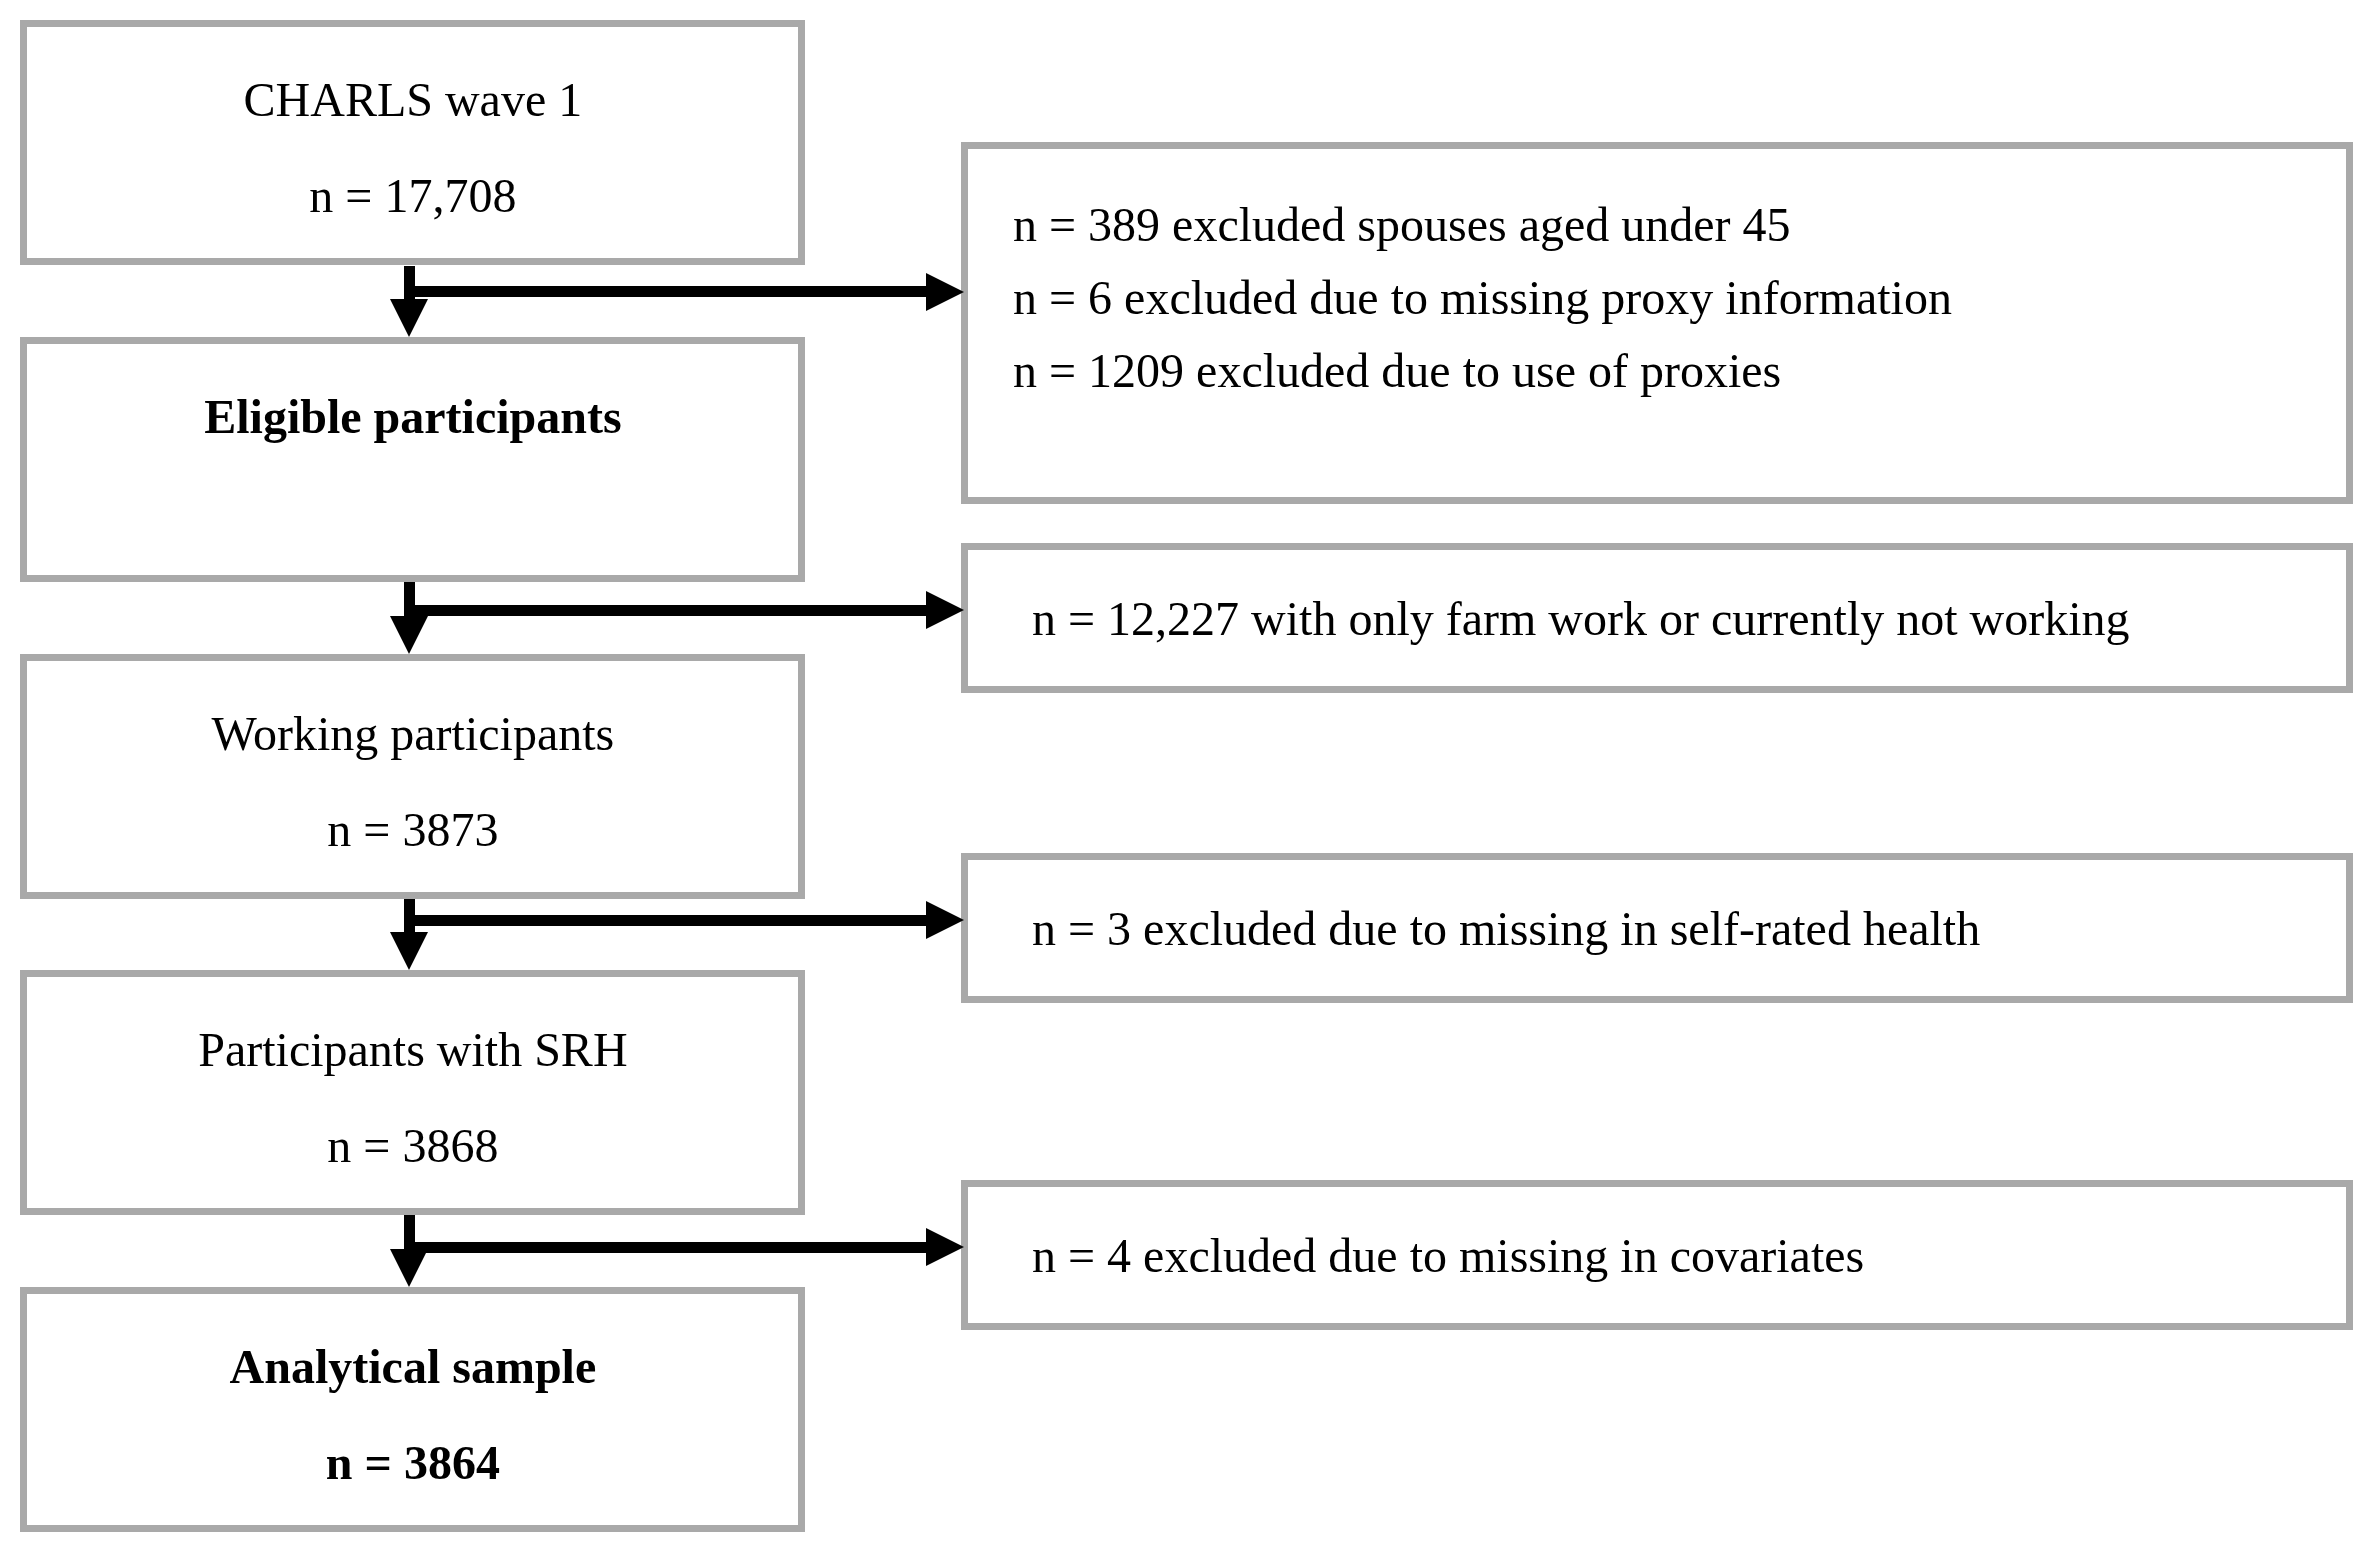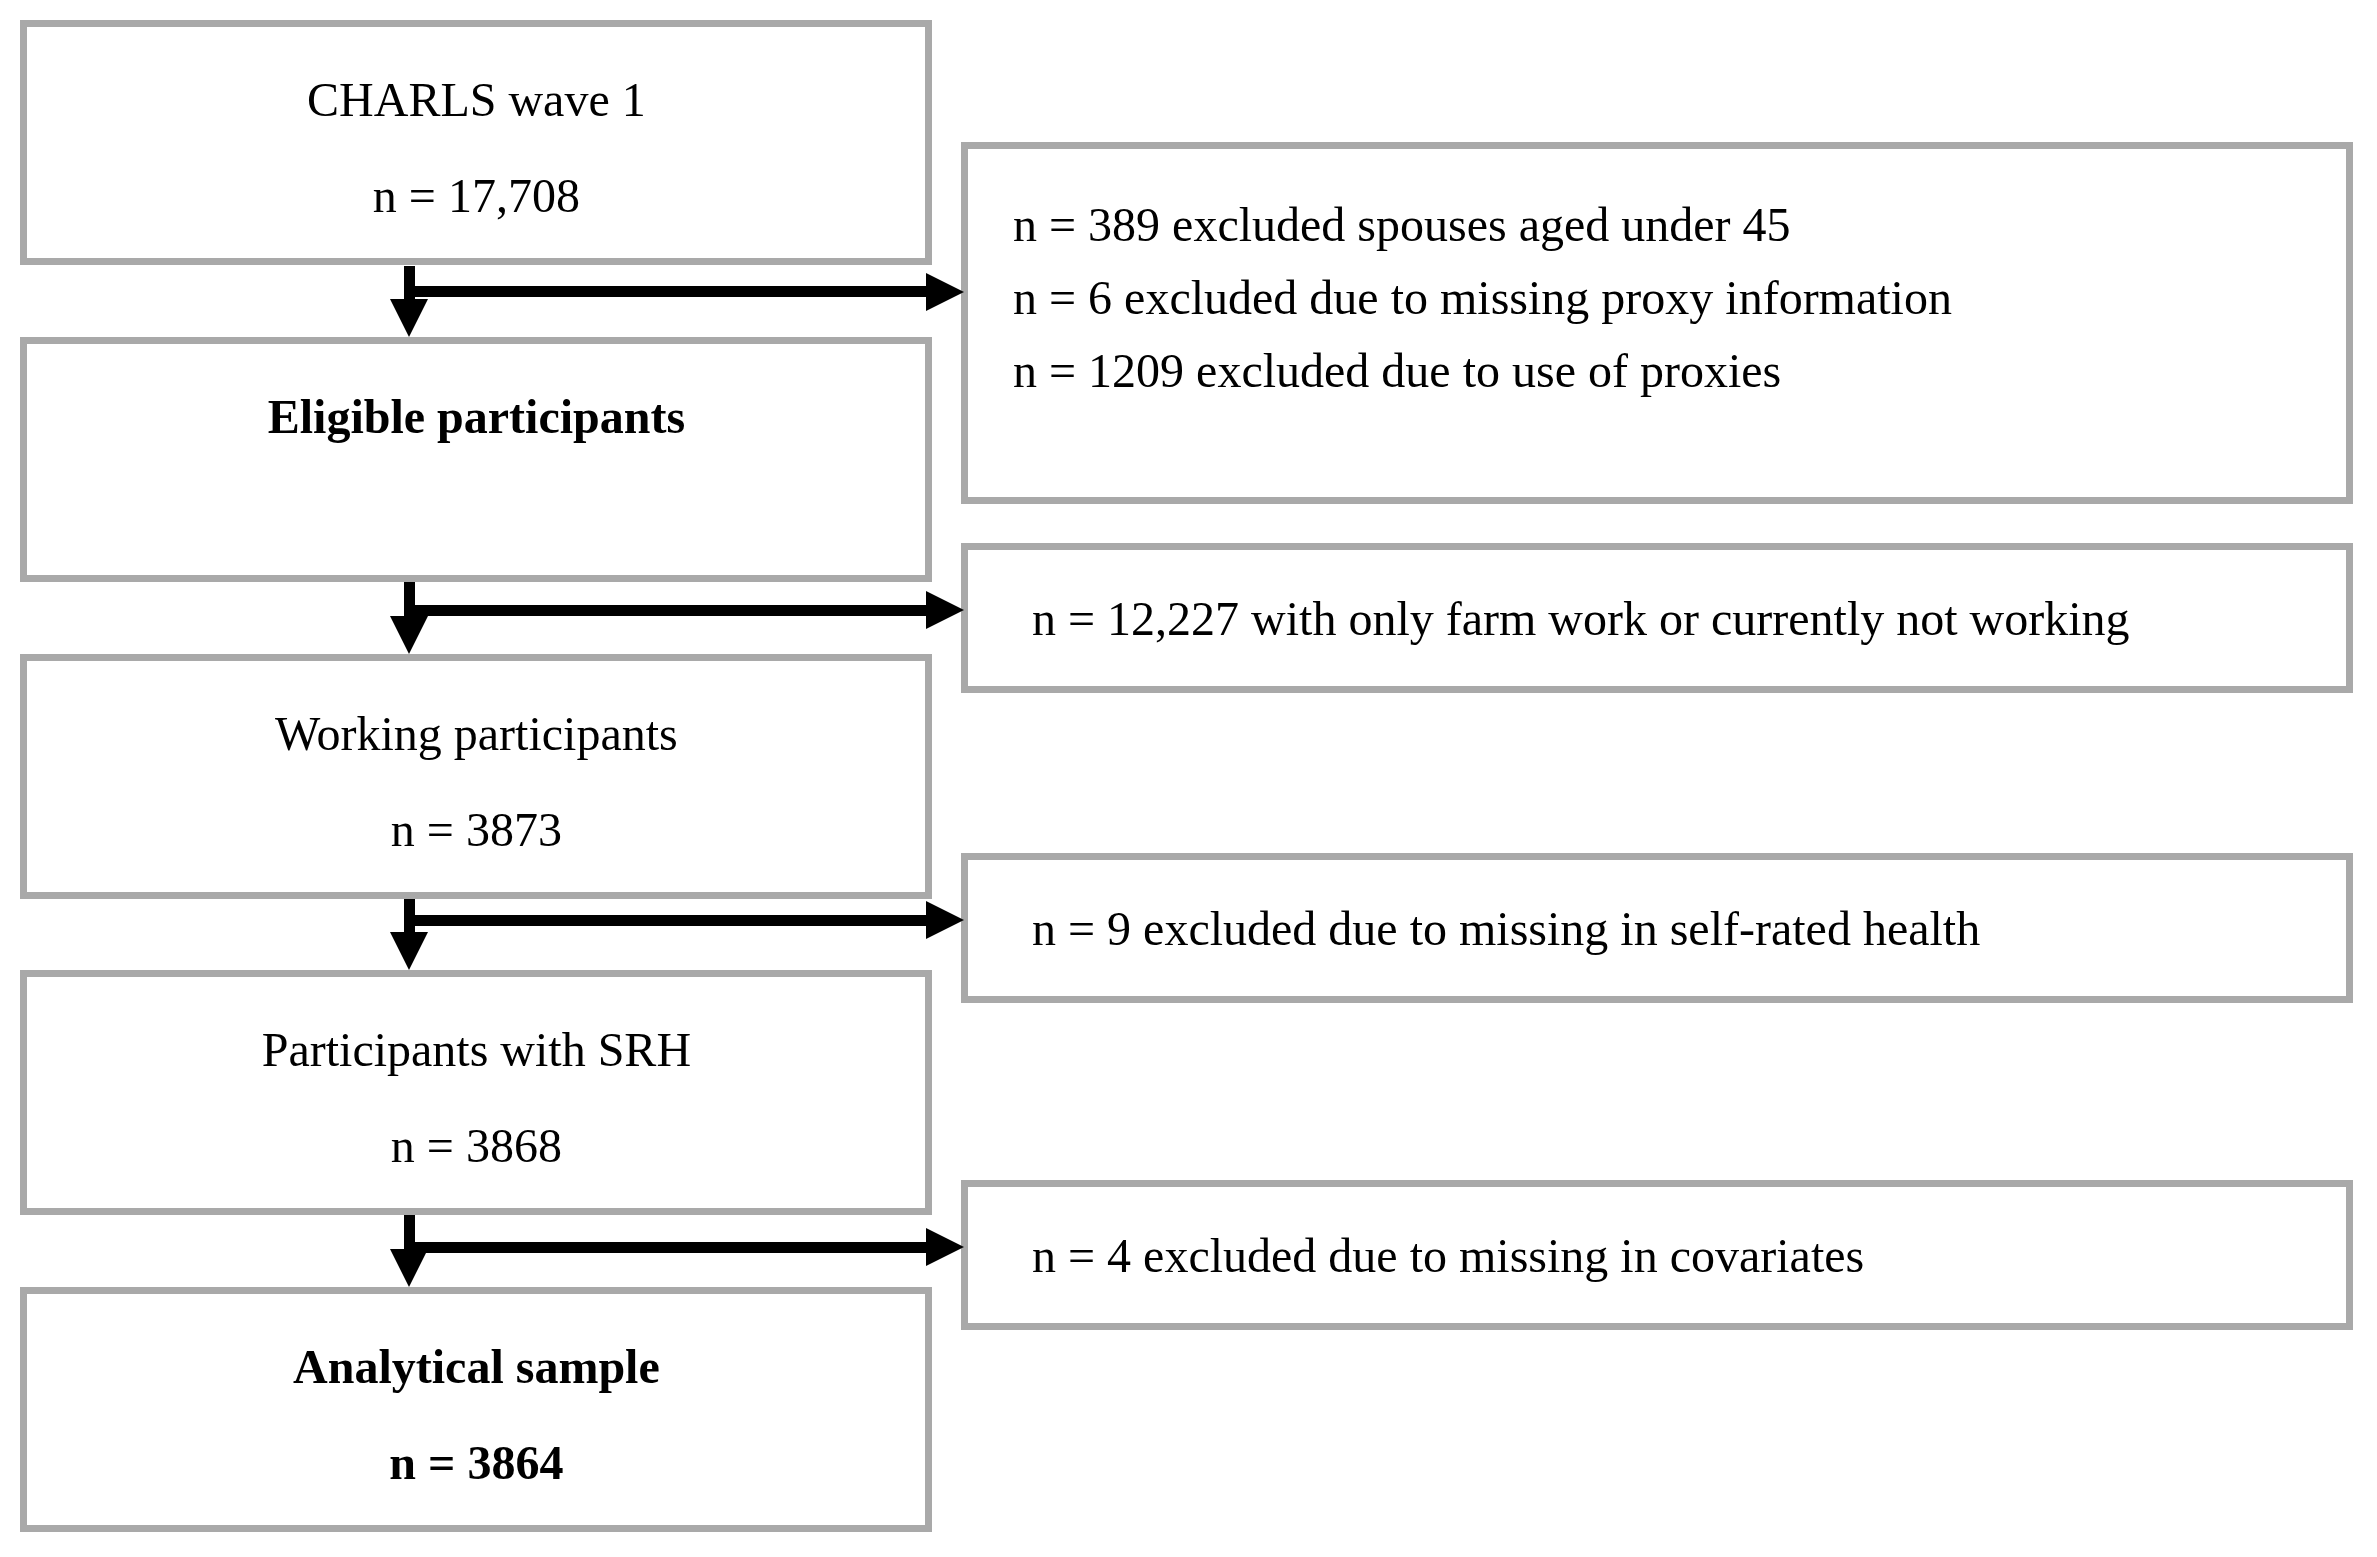--- a/index.html
+++ b/index.html
@@ -14,21 +14,21 @@
     background: #ffffff;
     color: #000000;
     font-family: "Liberation Serif", serif;
     overflow: hidden;
   }
 
   
   .lbox {
     position: absolute;
     left: 20.4px;
-    width: 912px;
+    width: 785px;
     height: 245px;
     border: 7.3px solid #a9a9a9;
     box-sizing: border-box;
     background: #ffffff;
     text-align: center;
     padding-top: 25px;
   }
   .lbox .line {
     font-size: 48px;
     line-height: 96px;
@@ -107,21 +107,21 @@
     <div class="line">n = 389 excluded spouses aged under 45</div>
     <div class="line">n = 6 excluded due to missing proxy information</div>
     <div class="line">n = 1209 excluded due to use of proxies</div>
   </div>
 
   <div class="rbox single" style="top:543px">
     <div class="line">n = 12,227 with only farm work or currently not working</div>
   </div>
 
   <div class="rbox single" style="top:853px">
-    <div class="line">n = 9 excluded due to missing in self-rated health</div>
+    <div class="line">n = 3 excluded due to missing in self-rated health</div>
   </div>
 
   <div class="rbox single" style="top:1180px">
     <div class="line">n = 4 excluded due to missing in covariates</div>
   </div>
 
   <div class="vstem" style="top:266px;  height:35px"></div>
   <div class="vhead" style="top:299px"></div>
 
   <div class="vstem" style="top:582px;  height:35px"></div>

